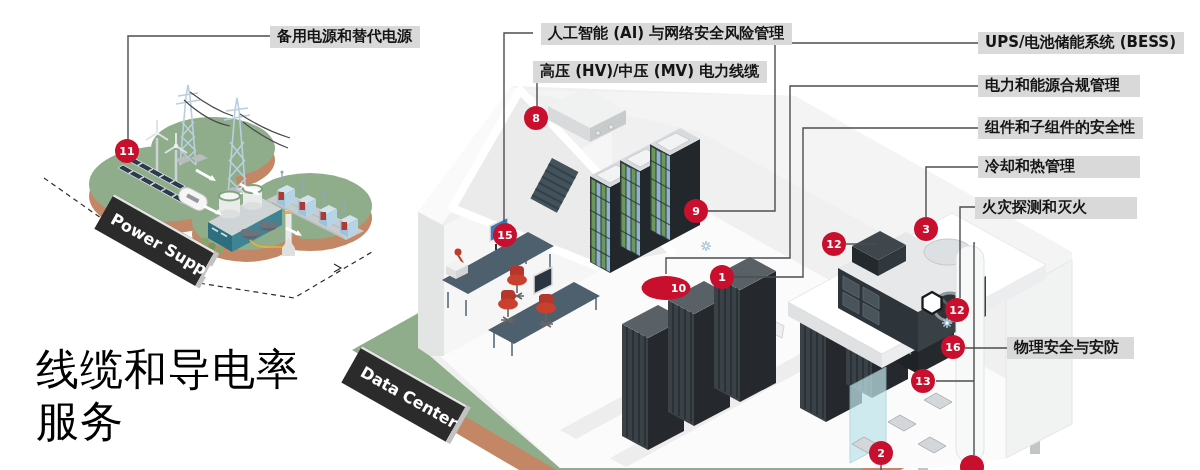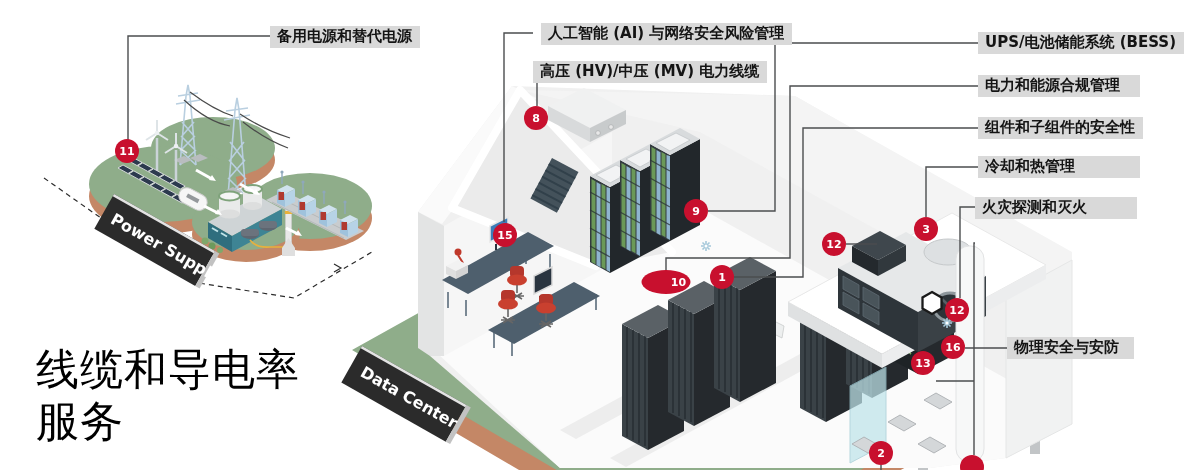--- a/index.html
+++ b/index.html
@@ -413,27 +413,27 @@
   <div class="lbl rw" style="left:978px;top:75px;">电力和能源合规管理</div>
   <div class="lbl rw" style="left:978px;top:117px;text-align:right;">组件和子组件的安全性</div>
   <div class="lbl rw" style="left:978px;top:156px;">冷却和热管理</div>
   <div class="lbl rw" style="left:975px;top:197px;">火灾探测和灭火</div>
   <div class="lbl rw2" style="left:1007px;top:337px;">物理安全与安防</div>
 
   <div class="marker" style="left:127px;top:151px;">11</div>
   <div class="marker" style="left:536px;top:118px;">8</div>
   <div class="marker" style="left:505px;top:235px;">15</div>
   <div class="marker" style="left:696px;top:211px;">9</div>
-  <div class="marker" style="left:666px;top:282px;padding-left:25px;">10</div>
+  <div class="marker" style="left:666px;top:288px;padding-left:25px;">10</div>
   <div class="marker" style="left:722px;top:277px;">1</div>
   <div class="marker" style="left:834px;top:244px;">12</div>
   <div class="marker" style="left:926px;top:229px;">3</div>
   <div class="marker" style="left:957px;top:310px;">12</div>
   <div class="marker" style="left:953px;top:347px;">16</div>
-  <div class="marker" style="left:923px;top:363px;">13</div>
+  <div class="marker" style="left:923px;top:381px;">13</div>
   <div class="marker" style="left:881px;top:453px;">2</div>
   <div class="marker" style="left:972px;top:467px;"></div>
 
   <div class="title">
     <div>线缆和导电率</div>
     <div>服务</div>
   </div>
 </div>
 
 </body></html>

